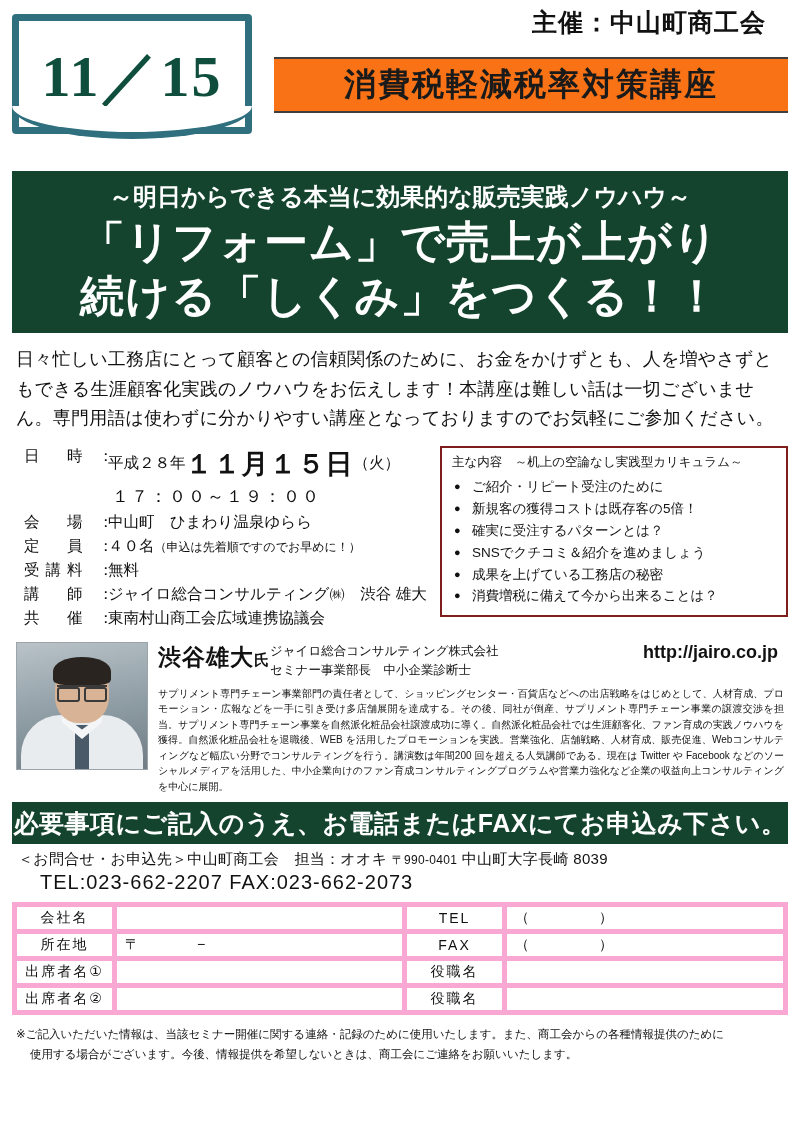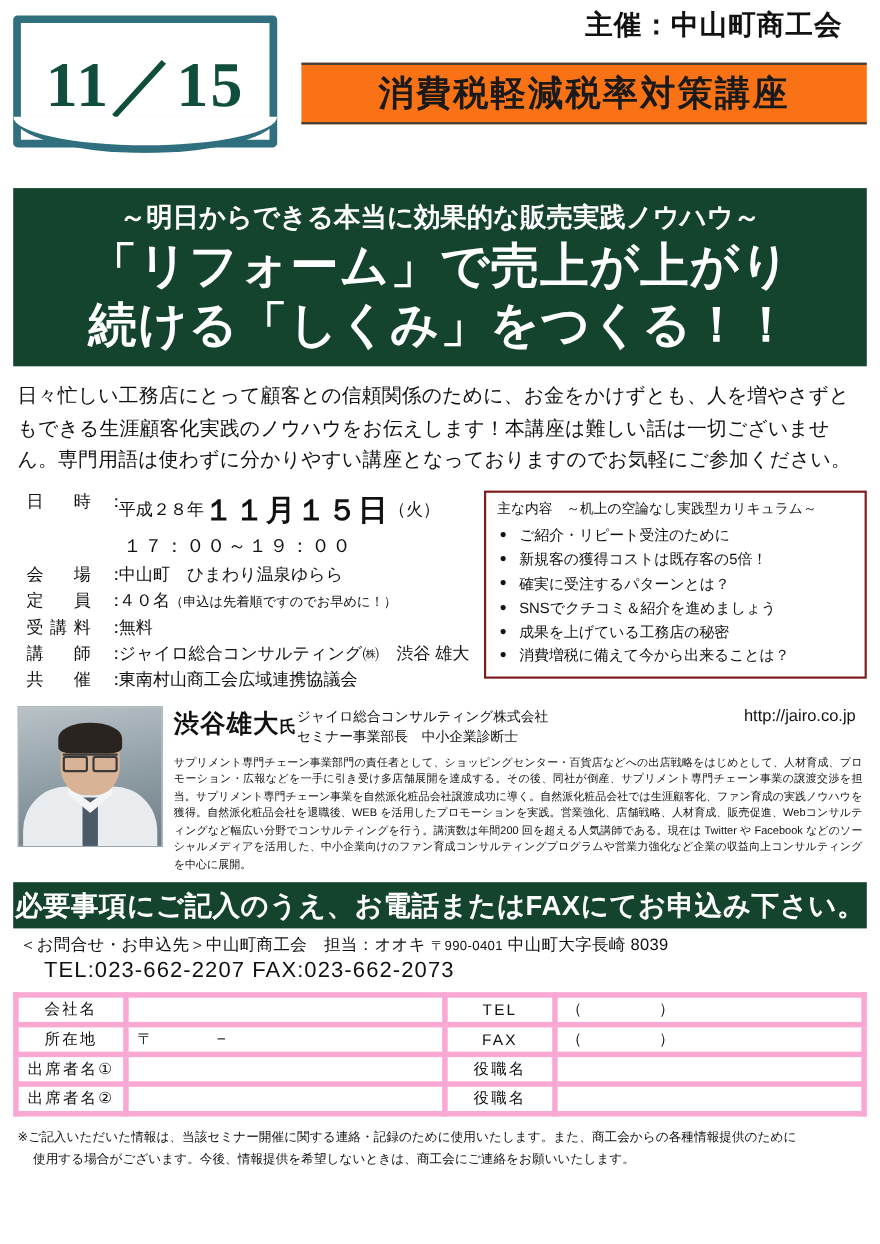--- a/index.html
+++ b/index.html
@@ -142,21 +142,21 @@
   .portrait .collar {
     position: absolute; bottom: 30px; left: 50%; transform: translateX(-50%);
     width: 40px; height: 24px; background: #f3f5f6;
     clip-path: polygon(0 0, 50% 60%, 100% 0, 100% 30%, 50% 100%, 0 30%);
   }
   .speaker-text { flex: 1; }
   .speaker-head { display: flex; align-items: flex-start; gap: 0; }
   .sp-name { font-size: 23px; font-weight: bold; letter-spacing: 1px; }
   .sp-name .suffix { font-size: 15px; }
   .sp-company { font-size: 12.5px; line-height: 1.5; }
-  .sp-url { font-size: 15px; font-weight: normal; margin-left: auto; padding-right: 6px; }
+  .sp-url { font-size: 18px; font-weight: bold; margin-left: auto; padding-right: 6px; }
   .sp-bio { font-size: 10px; line-height: 1.55; margin-top: 6px; text-align: justify; }
 
   
   .apply-bar {
     background: #14442e; color: #fff; margin-top: 8px;
     height: 42px; display: flex; align-items: center; justify-content: center;
     font-size: 25px; font-weight: bold; letter-spacing: 0.5px;
   }
 
   

